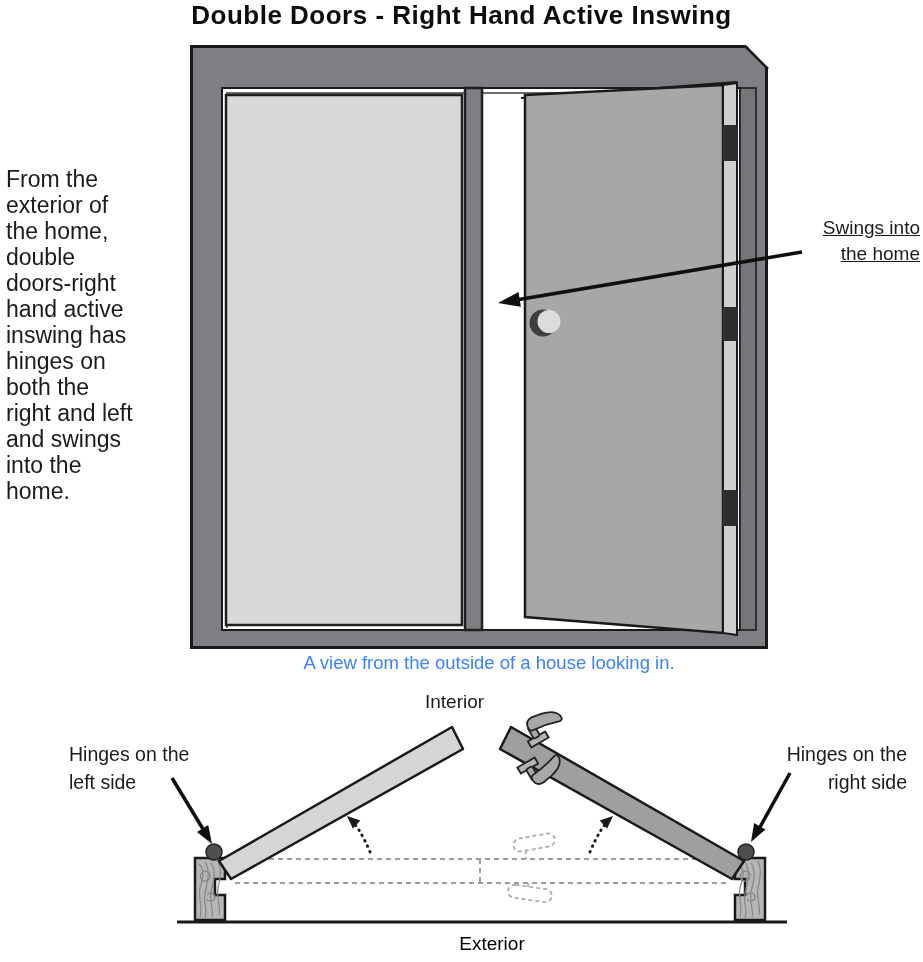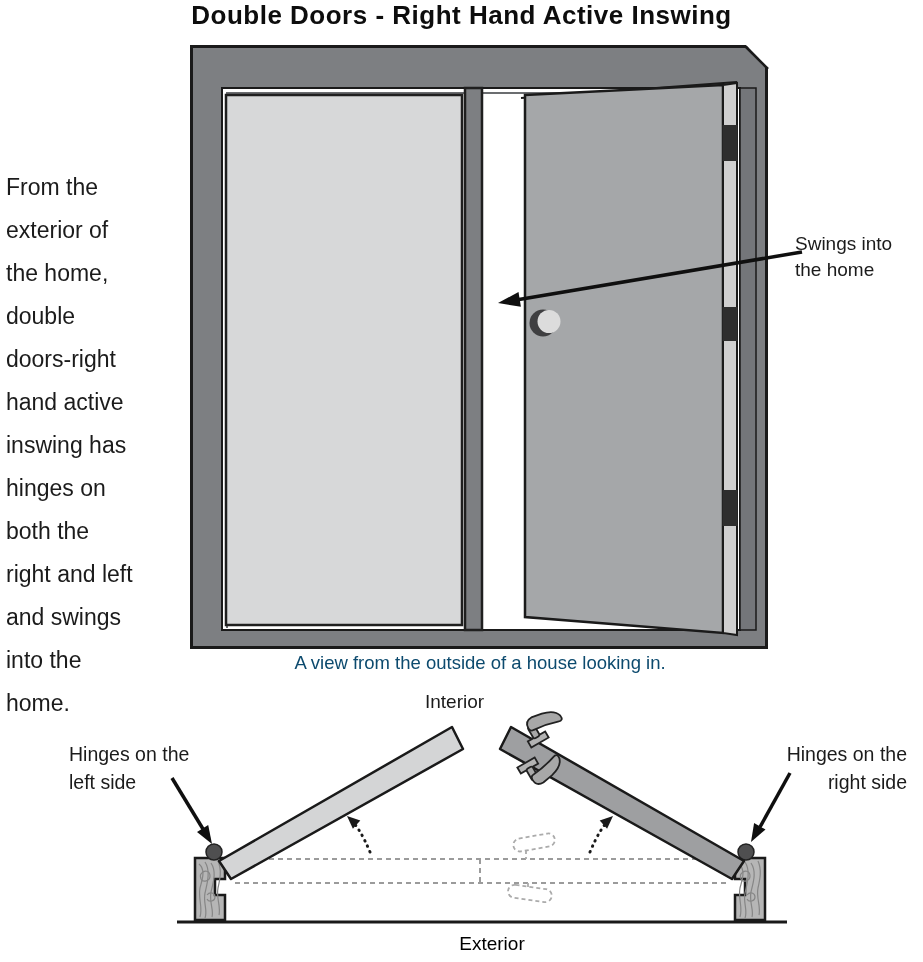--- a/index.html
+++ b/index.html
@@ -6,29 +6,29 @@
   .page{
     position:relative;width:923px;height:962px;background:#ffffff;
     font-family:"Liberation Sans", sans-serif;color:#111;overflow:hidden;
   }
   .title{
     position:absolute;top:0;left:0;width:100%;text-align:center;
     font-size:26px;font-weight:700;letter-spacing:.5px;color:#0d0d0d;
   }
   .desc{
     position:absolute;left:6px;top:166px;width:180px;
-    font-size:23px;line-height:43px;white-space:pre-line;color:#1b1b1b;
+    font-size:23px;line-height:26px;white-space:pre-line;color:#1b1b1b;
   }
   .swings-label{
-    position:absolute;left:795px;top:231px;width:125px;text-align:left;
-    font-size:19px;line-height:26px;white-space:pre-line;color:#1b1b1b;
+    position:absolute;left:795px;top:215px;width:125px;text-align:right;
+    font-size:19px;line-height:26px;white-space:pre-line;color:#1b1b1b;text-decoration:underline;
   }
   .caption{
-    position:absolute;left:190px;top:652px;width:580px;text-align:center;
-    font-size:18.5px;color:#0c4a6e;
+    position:absolute;left:199px;top:652px;width:580px;text-align:center;
+    font-size:18.5px;color:#3b82f6;
   }
   .interior-label{
     position:absolute;left:425px;top:691px;width:112px;
     font-size:19px;color:#1b1b1b;
   }
   .exterior-label{
     position:absolute;left:427px;top:933px;width:130px;text-align:center;
     font-size:19px;color:#000000;
   }
   .hinges-left-label{

